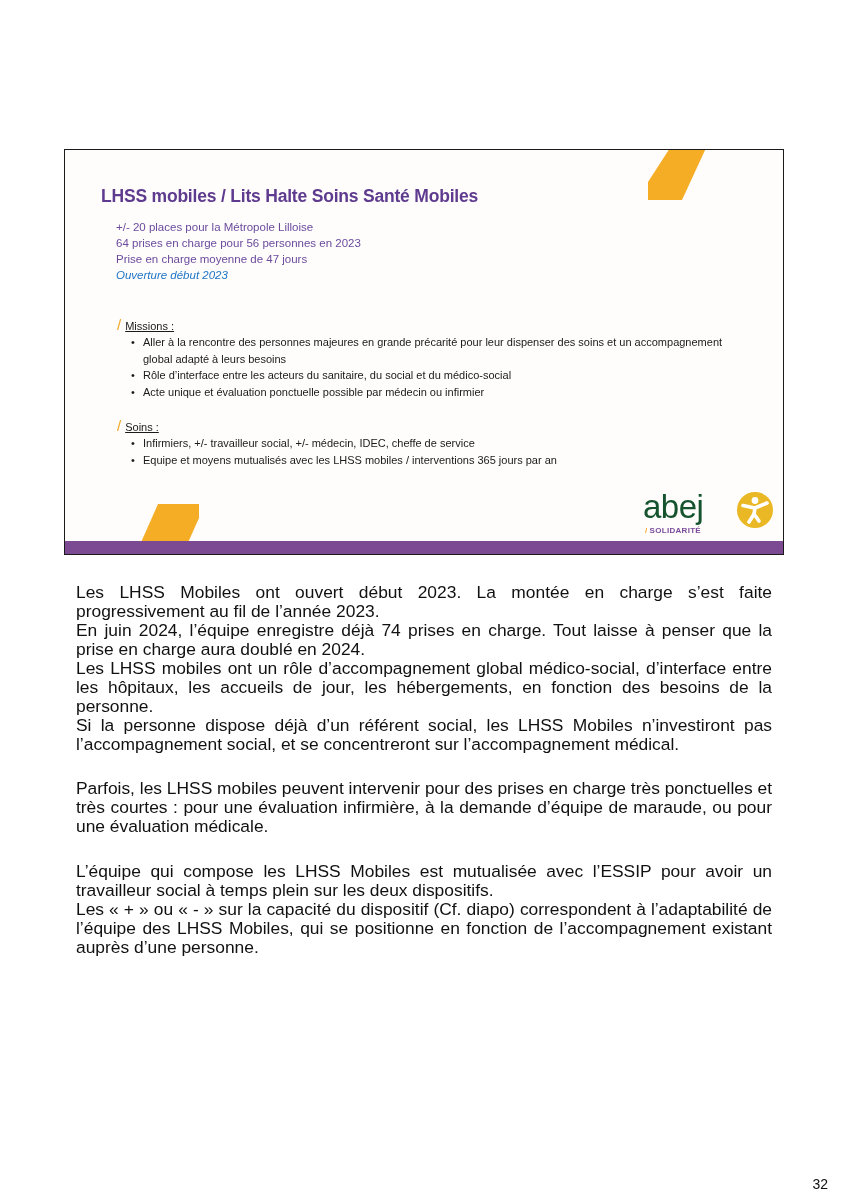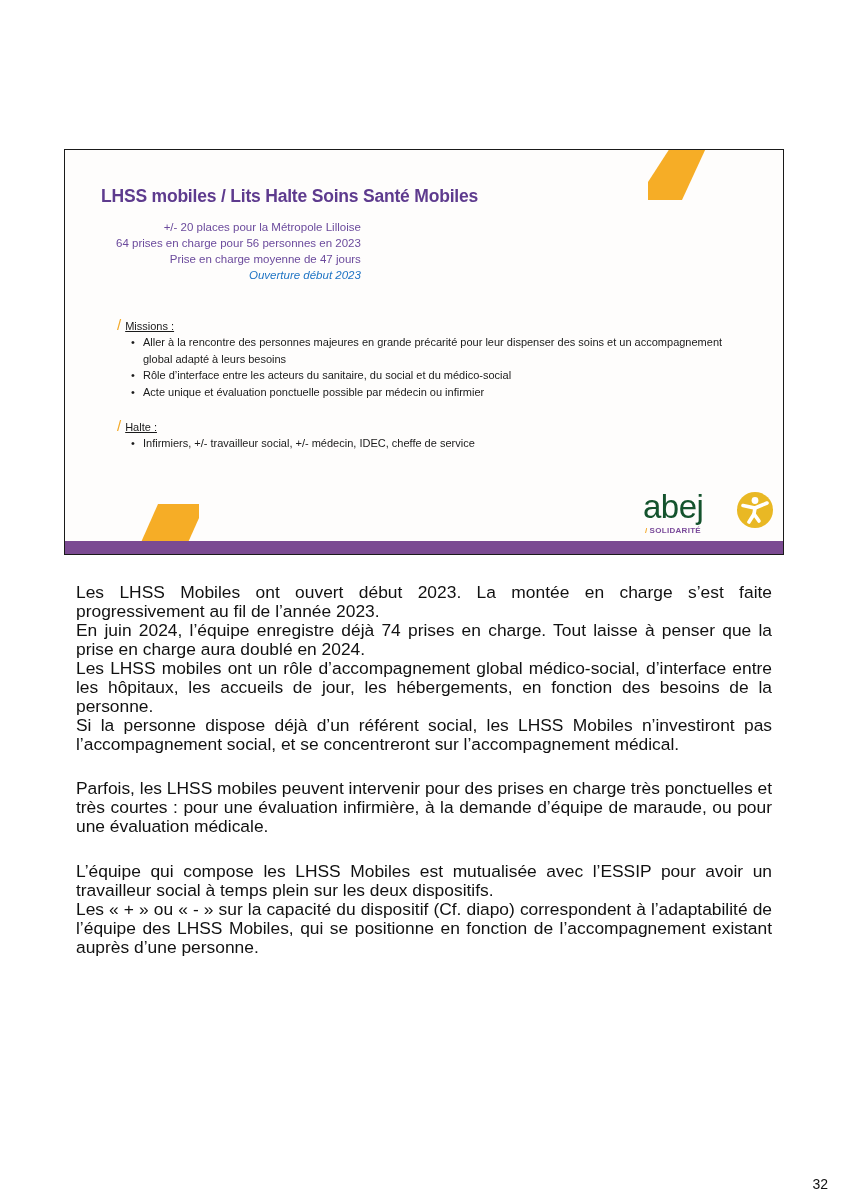--- a/index.html
+++ b/index.html
@@ -58,21 +58,20 @@
       letter-spacing: -0.2px;
       white-space: nowrap;
     }
     .slide-facts {
       position: absolute;
       left: 51px;
       top: 69px;
       font-size: 11.5px;
       line-height: 16px;
       color: #6b4a9c;
-      text-align: right;
     }
     .slide-facts .fact { white-space: nowrap; }
     .slide-facts .fact.italic {
       font-style: italic;
       color: #1f74c4;
     }
     .section {
       position: absolute;
       left: 52px;
       font-size: 11px;
@@ -205,24 +204,25 @@
     <ul class="bullets">
       <li>Aller à la rencontre des personnes majeures en grande précarité pour leur dispenser des soins et un accompagnement global adapté à leurs besoins</li>
       <li>Rôle d’interface entre les acteurs du sanitaire, du social et du médico-social</li>
       <li>Acte unique et évaluation ponctuelle possible par médecin ou infirmier</li>
     </ul>
   </div>
 
   <div class="section section-equipe">
     <div class="section-heading">
       <span class="slash">/</span>
-      <span class="label">Halte :</span>
+      <span class="label">Soins :</span>
     </div>
     <ul class="bullets">
       <li>Infirmiers, +/- travailleur social, +/- médecin, IDEC, cheffe de service</li>
+      <li>Equipe et moyens mutualisés avec les LHSS mobiles / interventions 365 jours par an</li>
     </ul>
   </div>
 
   <div class="logo">
     <div class="logo-word">abej</div>
     <div class="logo-tag">
       <span class="tag-slash">/</span><span>SOLIDARITÉ</span>
     </div>
     <div class="logo-badge">
       <svg viewBox="0 0 36 36">

